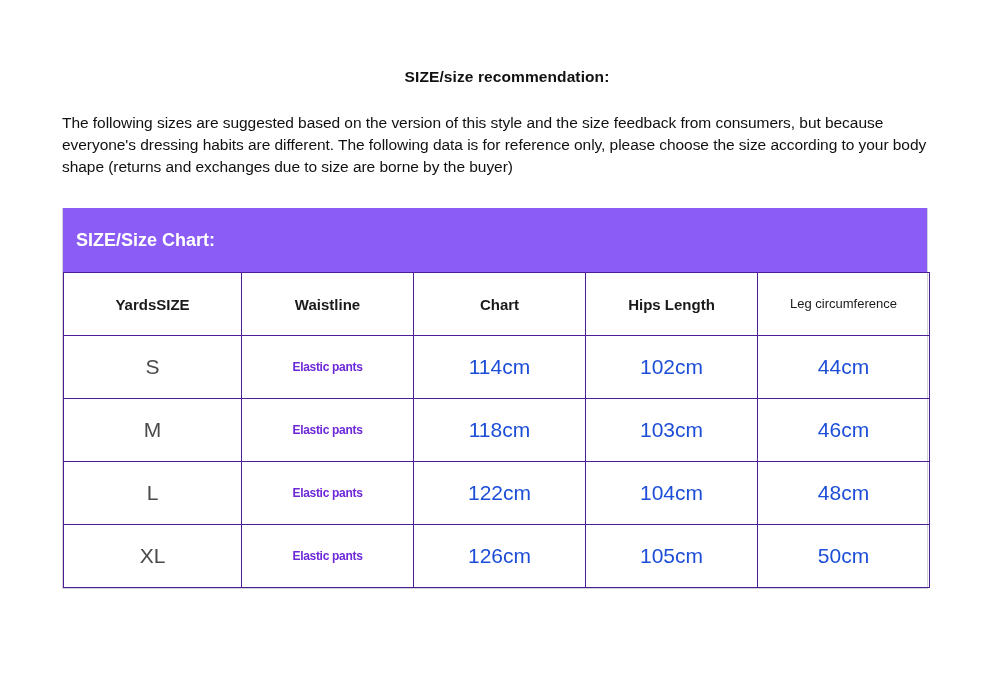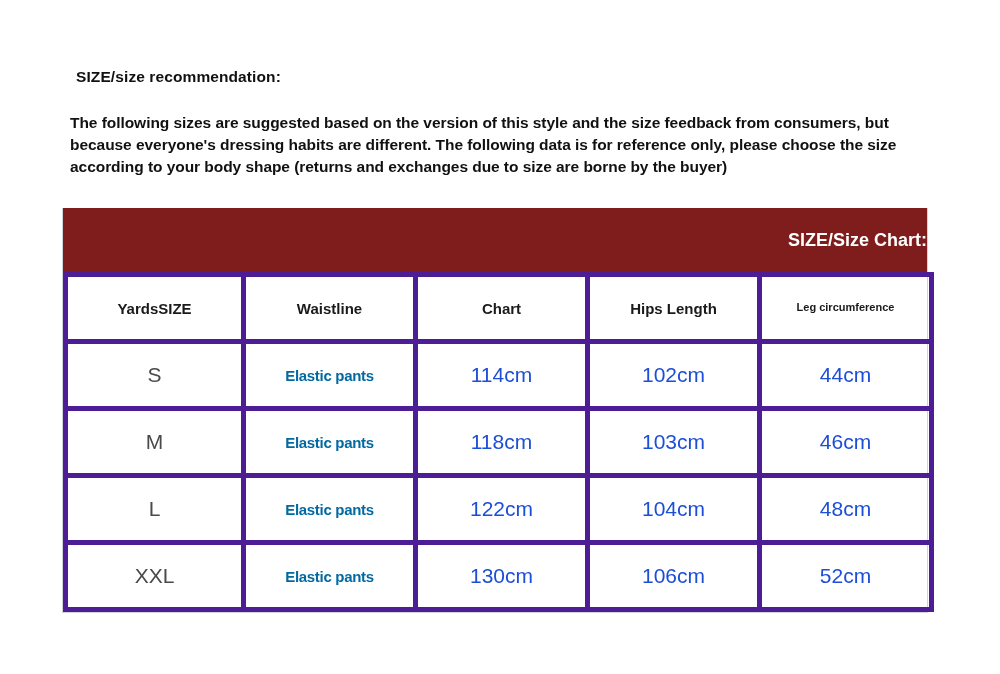--- a/index.html
+++ b/index.html
@@ -20,82 +20,82 @@
     height: 674px;
     box-sizing: border-box;
     padding: 68px 62px 0 62px;
   }
   .heading {
     font-size: 15.5px;
     font-weight: bold;
     color: #111111;
     letter-spacing: 0.1px;
     margin: 0 0 26px 14px;
+    text-align: center;
   }
   .intro {
     font-size: 15.5px;
-    font-weight: bold;
+    font-weight: normal;
     color: #111111;
     line-height: 1.42;
     letter-spacing: -0.05px;
-    margin: 0 0 30px 8px;
+    margin: 0 0 30px 0;
     max-width: 880px;
   }
   .chart-wrap {
     width: 866px;
     border: 1px solid #cfd4d8;
     border-top: none;
     box-sizing: border-box;
   }
   .chart-title {
-    background: #7f1d1d;
+    background: #8b5cf6;
     color: #ffffff;
     font-size: 18px;
     font-weight: bold;
     height: 64px;
     line-height: 64px;
-    padding-left: 20px;
+    padding-left: 13px;
     box-sizing: border-box;
-    text-align: right;
   }
   table.size-table {
     width: 100%;
     border-collapse: collapse;
     table-layout: fixed;
   }
   table.size-table td,
   table.size-table th {
-    border: 5px solid #4c1d95;
+    border: 1px solid #4c1d95;
     text-align: center;
     vertical-align: middle;
     padding: 0;
   }
   table.size-table th {
     height: 62px;
     font-size: 15px;
     font-weight: bold;
     color: #1a1a1a;
   }
   table.size-table th.thin {
-    font-size: 11px;
-    font-weight: bold;
+    font-size: 13px;
+    font-weight: normal;
     line-height: 1.25;
   }
   table.size-table tbody td {
     height: 62px;
   }
   td.size-cell {
     font-size: 21px;
     color: #4a4a4a;
     font-weight: 400;
   }
   td.text-cell {
-    font-size: 15px;
+    font-size: 12px;
     font-weight: bold;
-    color: #0369a1;
+    color: #6d28d9;
     letter-spacing: -0.3px;
   }
   td.num-cell {
     font-size: 21px;
     color: #1d4ed8;
     font-weight: 400;
   }
   col.c1 { width: 178px; }
   col.c2 { width: 172px; }
   col.c3 { width: 172px; }
@@ -147,23 +147,23 @@
           <td class="num-cell">46cm</td>
         </tr>
         <tr>
           <td class="size-cell">L</td>
           <td class="text-cell">Elastic pants</td>
           <td class="num-cell">122cm</td>
           <td class="num-cell">104cm</td>
           <td class="num-cell">48cm</td>
         </tr>
         <tr>
-          <td class="size-cell">XXL</td>
+          <td class="size-cell">XL</td>
           <td class="text-cell">Elastic pants</td>
-          <td class="num-cell">130cm</td>
-          <td class="num-cell">106cm</td>
-          <td class="num-cell">52cm</td>
+          <td class="num-cell">126cm</td>
+          <td class="num-cell">105cm</td>
+          <td class="num-cell">50cm</td>
         </tr>
       </tbody>
     </table>
   </div>
 
 </div>
 
 </body></html>

